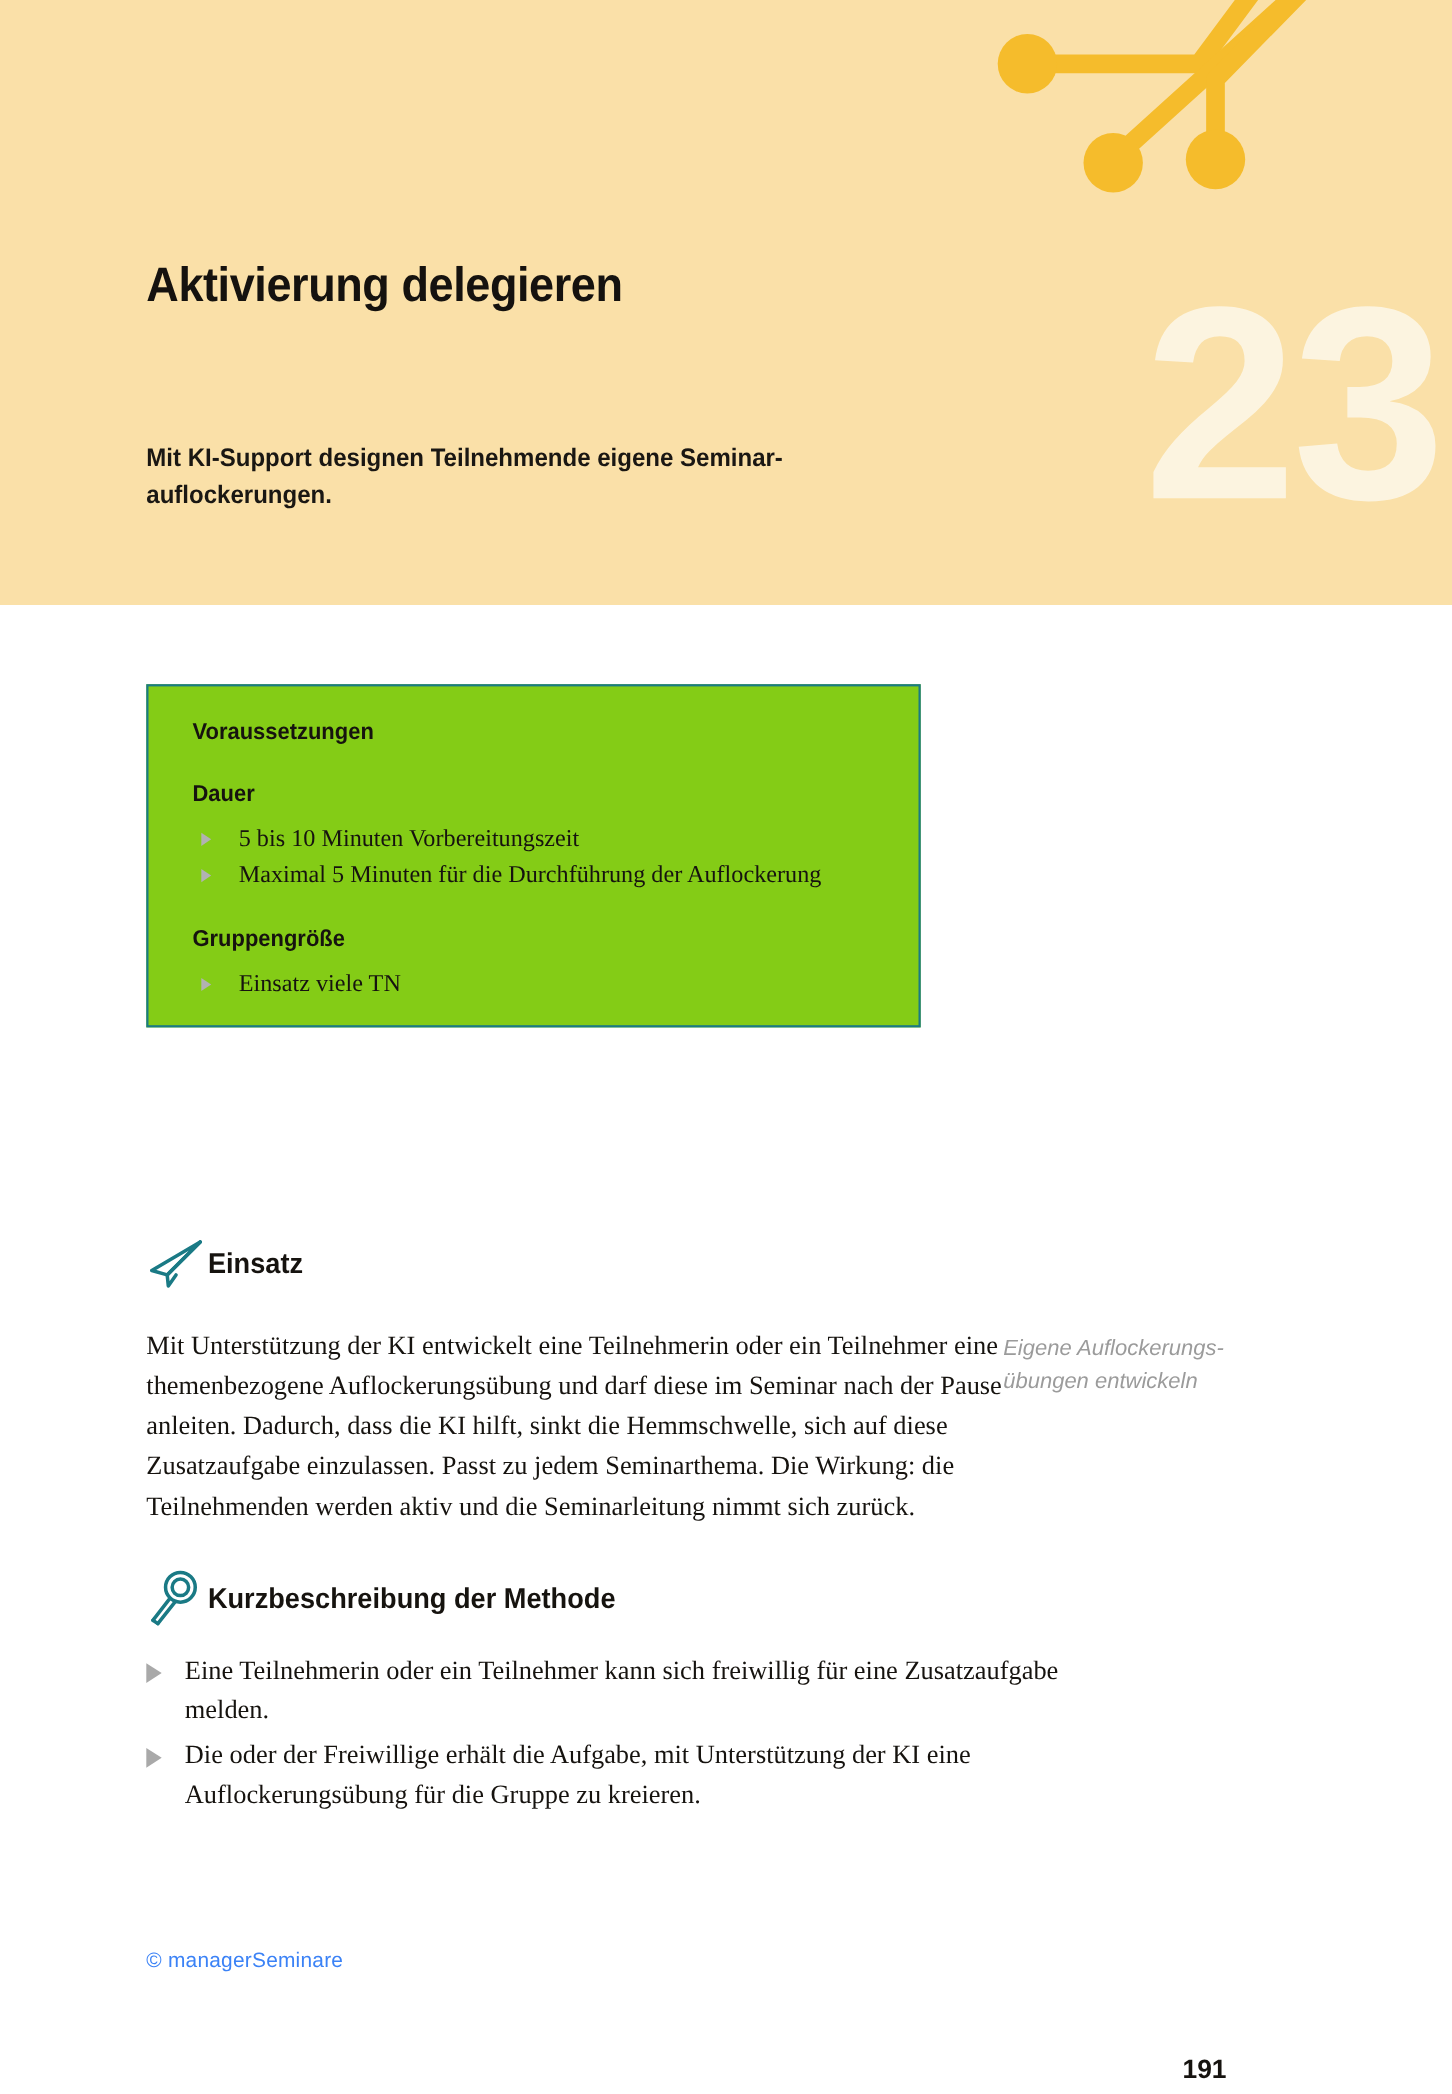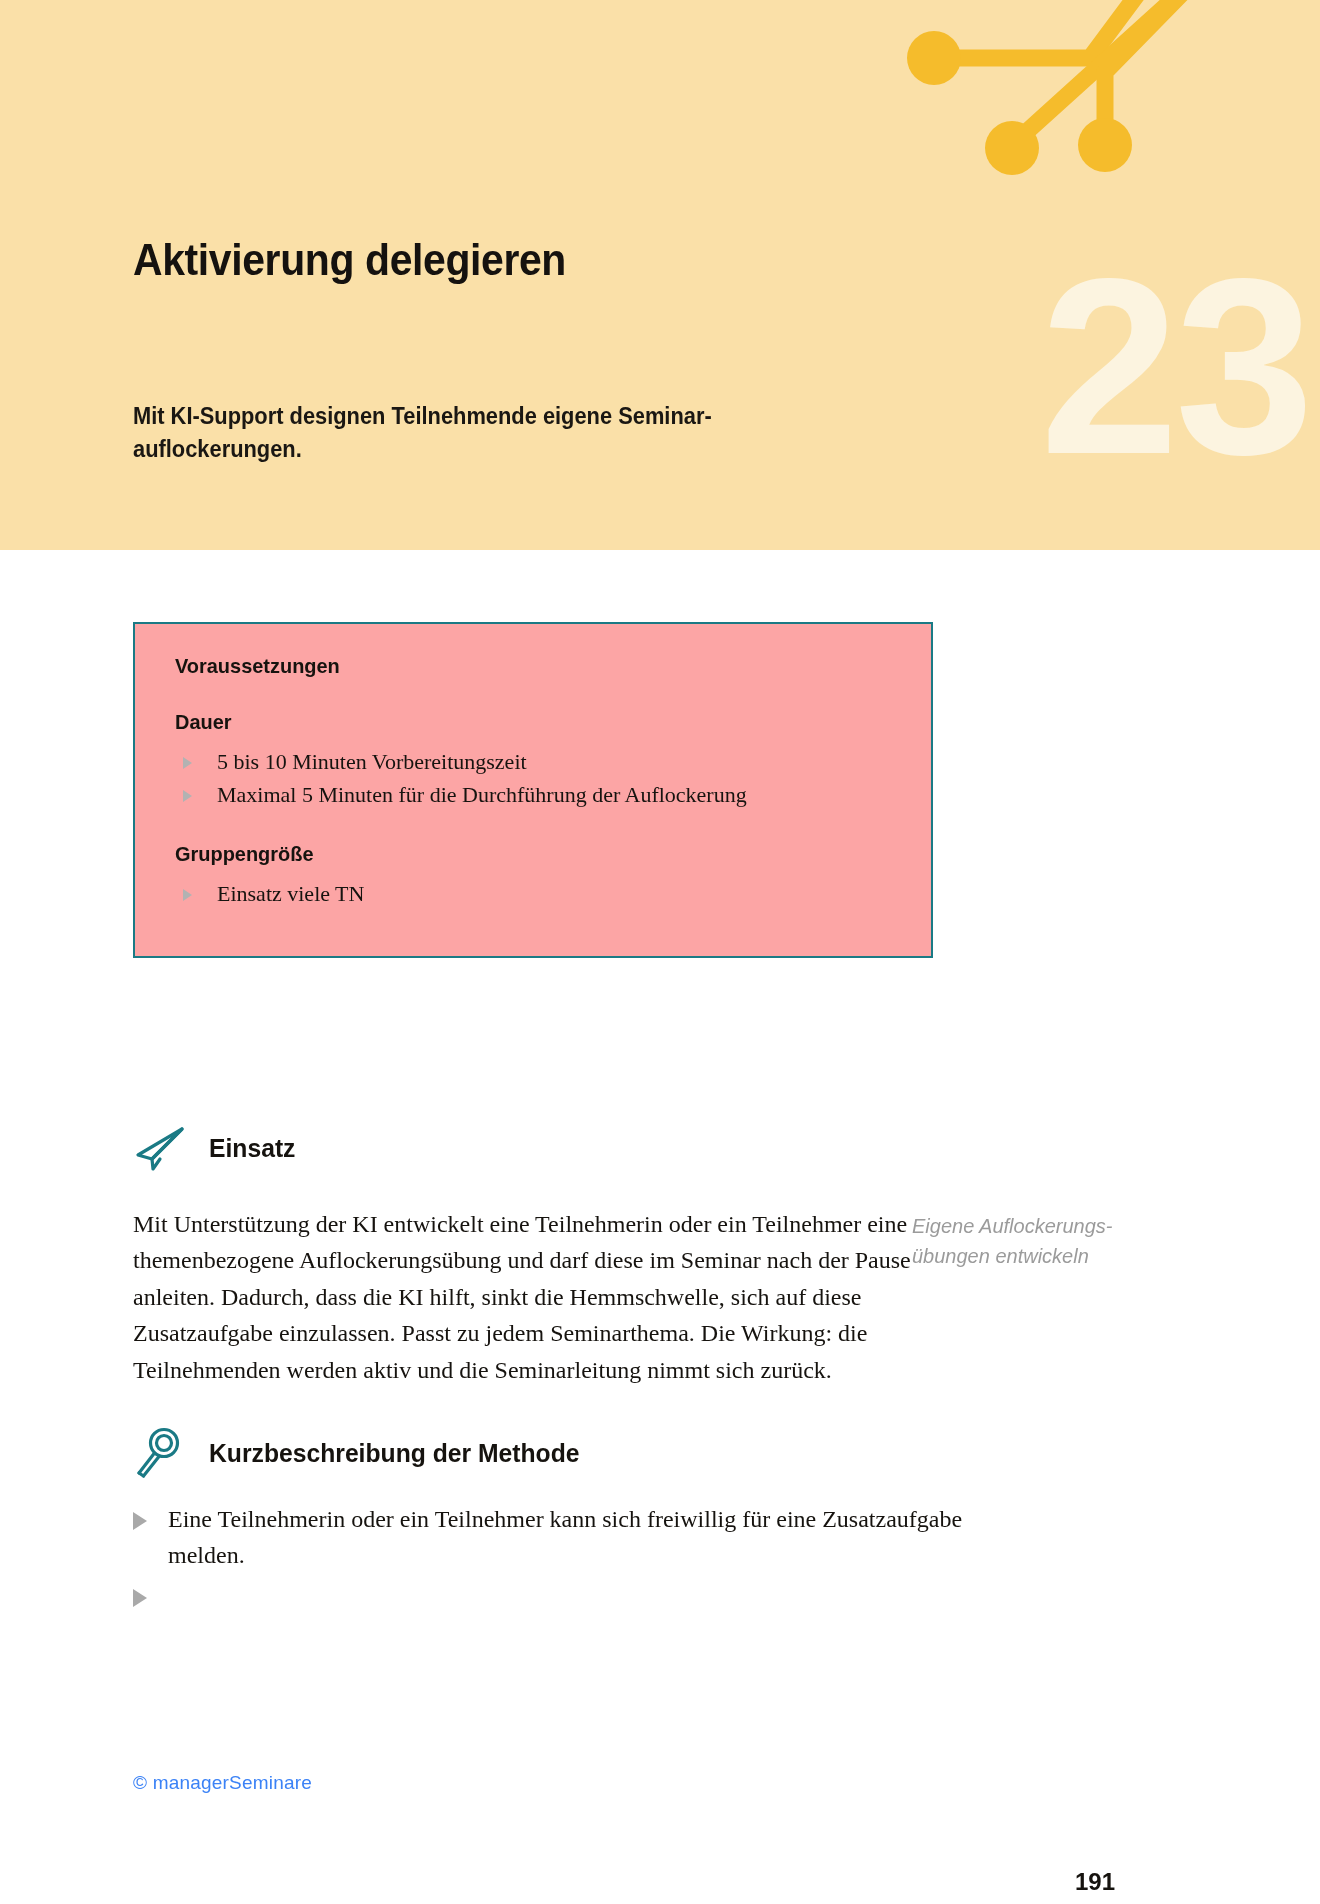--- a/index.html
+++ b/index.html
@@ -77,25 +77,25 @@
     color: #1a1713;
     transform: scaleX(0.95);
     transform-origin: left top;
   }
 
   
   .info-box {
     position: absolute;
     left: 133px;
     top: 622px;
-    width: 800px;
+    width: 704px;
     box-sizing: border-box;
     border: 2px solid #1a7a85;
-    padding: 30px 0 44px 40px;
-    background: #fca5a5;
+    padding: 30px 0 20px 40px;
+    background: #84cc16;
   }
   .info-heading {
     font-family: "Liberation Sans", sans-serif;
     font-weight: 700;
     font-size: 21px;
     color: #16130f;
     margin: 0 0 12px 0;
     transform: scaleX(0.95);
     transform-origin: left center;
   }
@@ -121,21 +121,20 @@
   }
 
   
   .section {
     position: absolute;
     left: 133px;
   }
   .section-head {
     display: flex;
     align-items: center;
-    gap: 20px;
     height: 56px;
   }
   .section-head .icon-wrap {
     width: 56px;
     height: 52px;
     display: flex;
     align-items: center;
     justify-content: flex-start;
     flex: 0 0 auto;
   }
@@ -308,20 +307,21 @@
       </span>
       <span class="section-title">Kurzbeschreibung der Methode</span>
     </div>
     <ul class="methode-list">
       <li>
         <span class="tri-lg"></span>
         <span>Eine Teilnehmerin oder ein Teilnehmer kann sich freiwillig für eine Zusatzaufgabe melden.</span>
       </li>
       <li>
         <span class="tri-lg"></span>
+        <span>Die oder der Freiwillige erhält die Aufgabe, mit Unterstützung der KI eine Auflockerungsübung für die Gruppe zu kreieren.</span>
       </li>
     </ul>
   </div>
 
   <div class="footer-copyright">© managerSeminare</div>
   <div class="footer-pagenum">191</div>
 
 </div>
 
 </body></html>

